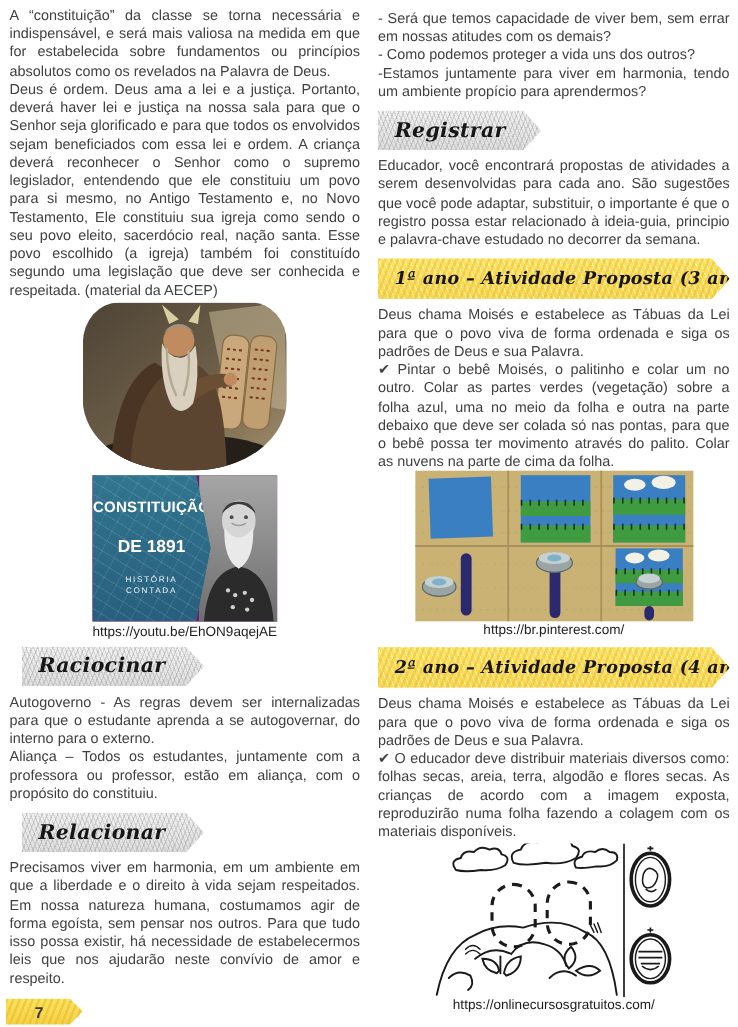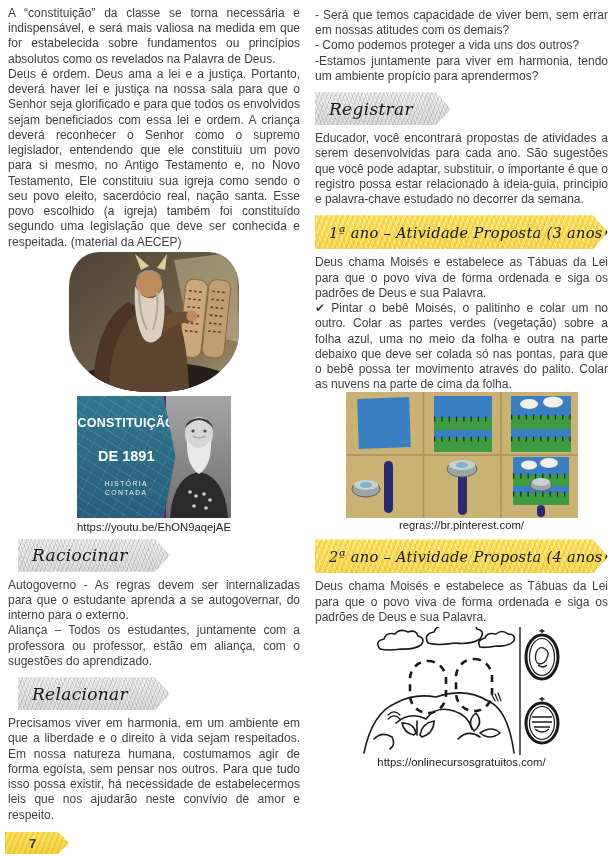--- a/index.html
+++ b/index.html
@@ -47,21 +47,21 @@
   .banner-yellow {
     height:34px;
     background:
       repeating-linear-gradient(112deg, rgba(232,176,40,.40) 0 2px, rgba(0,0,0,0) 2px 5px),
       repeating-linear-gradient(68deg,  rgba(255,255,255,.45) 0 1px, rgba(0,0,0,0) 1px 4px),
       linear-gradient(#fce45f,#f6d84d);
   }
   .script {
     font-family:"DejaVu Serif", serif;
     font-style:italic;
-    font-weight:normal;
+    font-weight:bold;
     font-size:17px;
     color:#161616;
     letter-spacing:.3px;
     white-space:nowrap;
   }
   .banner-yellow .script { font-size:14.6px; }
   .indent22 { margin-left:10px; }
 
   
   .moses-wrap { width:170px; margin:2px auto 0 auto; }
@@ -213,21 +213,21 @@
         <circle cx="39" cy="35" r="1.6" fill="#4a4a4a"></circle>
       </svg>
     </div>
   </div>
   <div class="caption" style="margin-top:3px">https://youtu.be/EhON9aqejAE</div>
 
   <div class="banner banner-gray indent22 mt6" style="width:152px">
     <span class="script">Raciocinar</span>
   </div>
   <p class="body mt6">Autogoverno - As regras devem ser internalizadas para que o estudante aprenda a se autogovernar, do interno para o externo.</p>
-  <p class="body">Aliança – Todos os estudantes, juntamente com a professora ou professor, estão em aliança, com o sugestões do aprendizado.</p>
+  <p class="body">Aliança – Todos os estudantes, juntamente com a professora ou professor, estão em aliança, com o propósito do constituiu.</p>
 
   <div class="banner banner-gray indent22 mt8" style="width:152px">
     <span class="script">Relacionar</span>
   </div>
   <p class="body mt6">Precisamos viver em harmonia, em um ambiente em que a liberdade e o direito à vida sejam respeitados. Em nossa natureza humana, costumamos agir de forma egoísta, sem pensar nos outros. Para que tudo isso possa existir, há necessidade de estabelecermos leis que nos ajudarão neste convívio de amor e respeito.</p>
 </div>
 
 <div class="col col-right">
   <p class="body" style="margin-top:8px">- Será que temos capacidade de viver bem, sem errar em nossas atitudes com os demais?</p>
   <p class="body">- Como podemos proteger a vida uns dos outros?</p>
@@ -302,26 +302,27 @@
       <ellipse cx="48" cy="8" rx="9" ry="5" fill="#f3f0e6"></ellipse>
       <rect x="12" y="20" width="56" height="11" fill="#3f9b3f"></rect>
       <line x1="12" y1="21" x2="68" y2="21" stroke="#14321a" stroke-width="5" stroke-dasharray="1.3 6"></line>
       <rect x="12" y="38" width="56" height="12" fill="#3f9b3f"></rect>
       <line x1="12" y1="39" x2="68" y2="39" stroke="#14321a" stroke-width="5" stroke-dasharray="1.3 6"></line>
       <ellipse cx="40" cy="30" rx="11" ry="6" fill="#9aa5a5" stroke="#5d6663"></ellipse>
       <ellipse cx="40" cy="27" rx="9" ry="4" fill="#c6d2d2"></ellipse>
       <rect x="36" y="50" width="8" height="12" rx="4" fill="#2c2a6e"></rect>
     </g>
   </svg>
-  <div class="caption">regras://br.pinterest.com/</div>
+  <div class="caption">https://br.pinterest.com/</div>
 
   <div class="banner banner-yellow mt8" style="width:293px">
     <span class="script">2ª ano – Atividade Proposta (4 anos)</span>
   </div>
   <p class="body mt6">Deus chama Moisés e estabelece as Tábuas da Lei para que o povo viva de forma ordenada e siga os padrões de Deus e sua Palavra.</p>
+  <p class="body">✔ O educador deve distribuir materiais diversos como: folhas secas, areia, terra, algodão e flores secas. As crianças de acordo com a imagem exposta, reproduzirão numa folha fazendo a colagem com os materiais disponíveis.</p>
 
   <svg class="img-center" style="margin-top:2px" width="200" height="128" viewBox="0 0 200 128">
     <rect width="200" height="128" fill="#ffffff"></rect>
     <g fill="none" stroke="#1a1a1a" stroke-width="1.6" stroke-linecap="round">
 
       <path d="M18,22 q-6,-8 4,-10 q2,-7 11,-5 q5,-6 13,-2 q8,-3 10,4 q8,2 3,9 q-8,5 -20,4 q-14,2 -21,0 Z"></path>
       <path d="M66,16 q-5,-9 6,-11 q3,-8 14,-6 q6,-7 16,-2 q10,-4 13,5 q9,2 3,10 q-10,6 -25,4 q-18,3 -27,0 Z"></path>
       <path d="M118,20 q-4,-7 5,-9 q2,-6 11,-4 q6,-5 12,0 q8,0 6,7 q-6,6 -17,5 q-12,2 -17,1 Z"></path>
 
       <path d="M2,126 Q10,86 34,76 Q52,66 74,70 Q104,60 126,74 Q146,82 152,126"></path>

